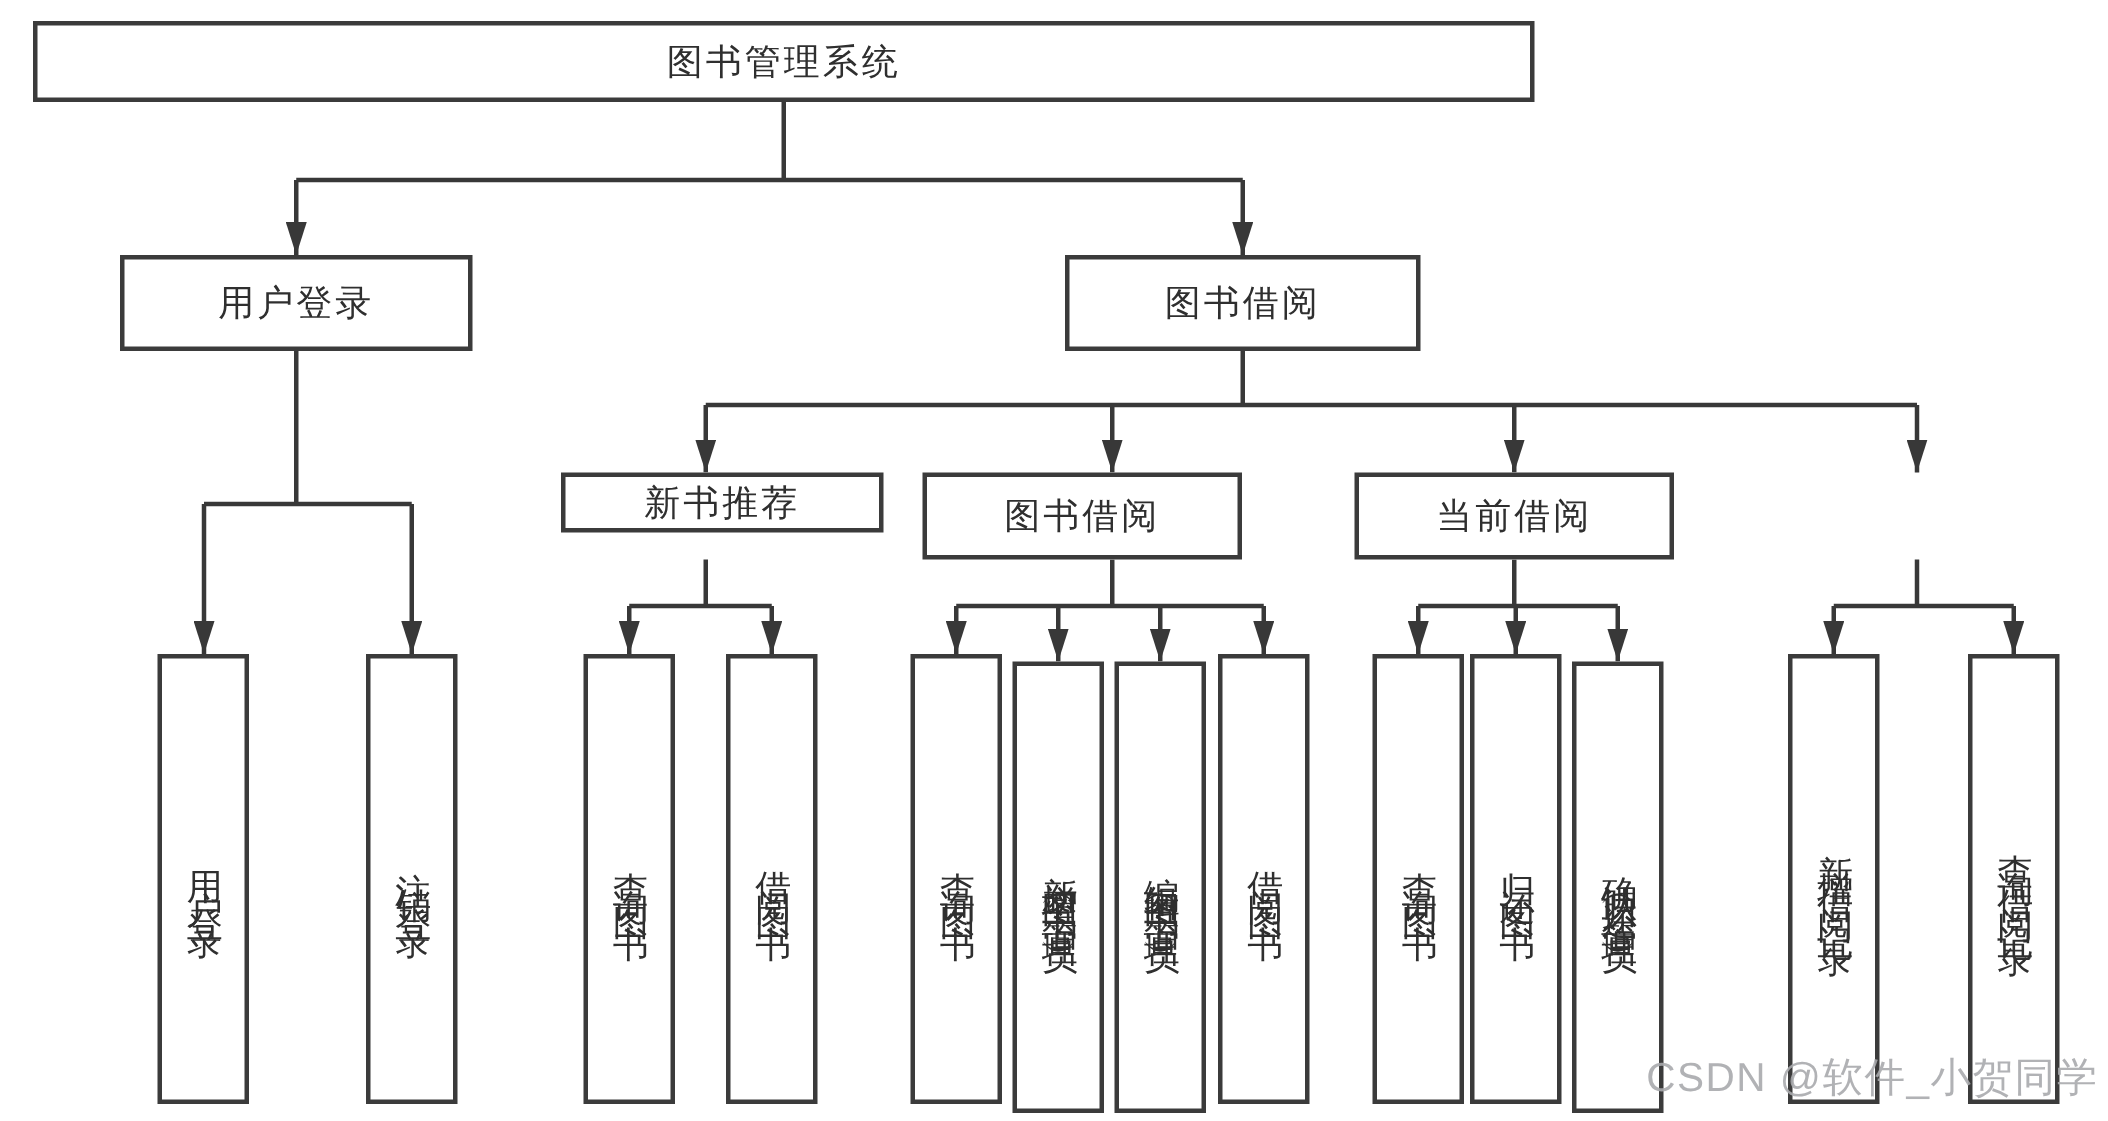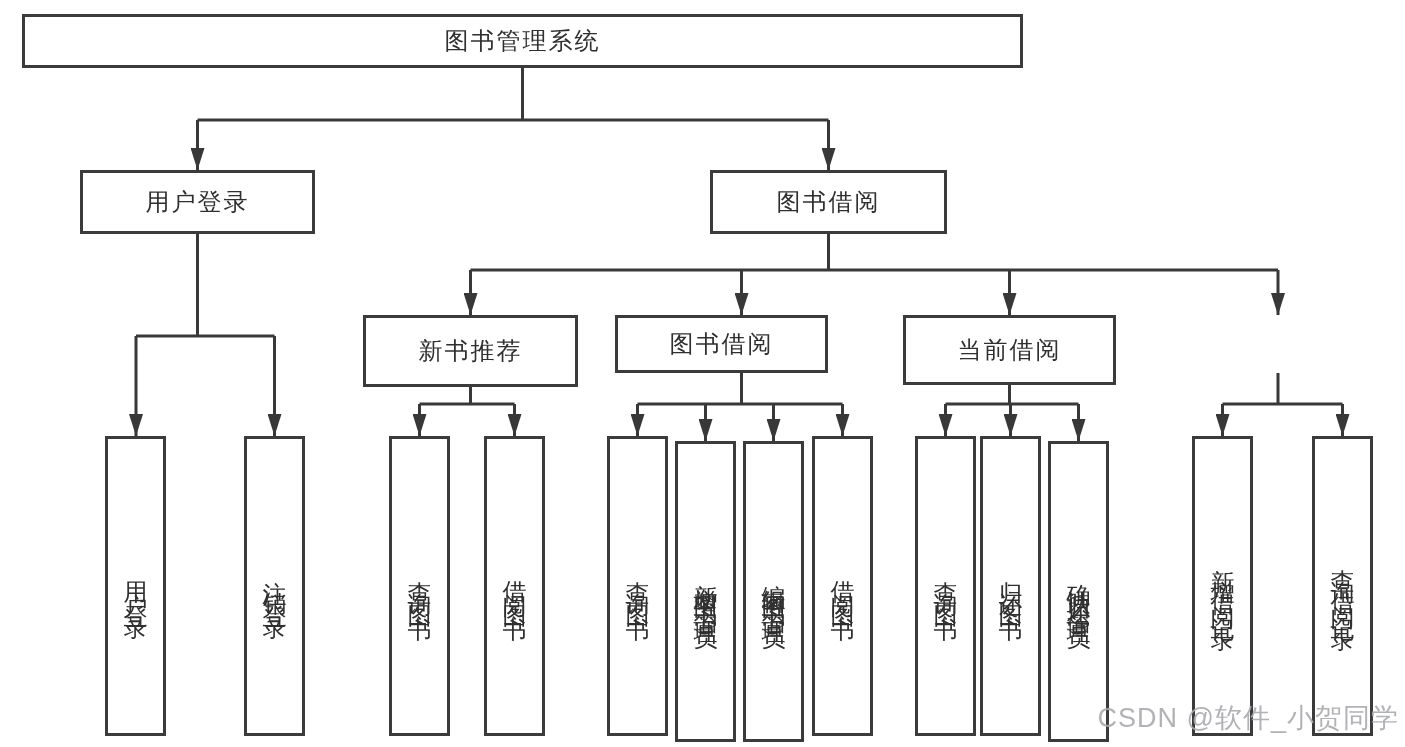--- a/index.html
+++ b/index.html
@@ -107,23 +107,23 @@
         <line x1="1342.5" y1="404" x2="1342.5" y2="436" marker-end="url(#ah)"></line>
       </g>
     </g>
   </svg>
 
   <div class="node" style="left:22px;top:14px;width:1001px;height:54px;">图书管理系统</div>
 
   <div class="node" style="left:80px;top:170px;width:235px;height:64px;">用户登录</div>
   <div class="node" style="left:710px;top:170px;width:237px;height:64px;">图书借阅</div>
 
-  <div class="node" style="left:363px;top:315px;width:215px;height:72px;">新书推荐</div>
+  <div class="node" style="left:374px;top:315px;width:215px;height:40px;">新书推荐</div>
   <div class="node" style="left:615px;top:315px;width:213px;height:58px;">图书借阅</div>
-  <div class="node" style="left:903px;top:315px;width:213px;height:70px;">当前借阅</div>
+  <div class="node" style="left:903px;top:315px;width:213px;height:58px;">当前借阅</div>
 
   <div class="node vnode" style="left:105px;top:436px;width:61px;height:300px;">用户登录</div>
   <div class="node vnode" style="left:244px;top:436px;width:61px;height:300px;">注销登录</div>
 
   <div class="node vnode" style="left:389px;top:436px;width:61px;height:300px;">查询图书</div>
   <div class="node vnode" style="left:484px;top:436px;width:61px;height:300px;">借阅图书</div>
 
   <div class="node vnode" style="left:607px;top:436px;width:61px;height:300px;">查询图书</div>
   <div class="node vnode tight" style="left:675px;top:441px;width:61px;height:301px;">新增图书（管理员）</div>
   <div class="node vnode tight" style="left:743px;top:441px;width:61px;height:301px;">编辑图书（管理员）</div>

